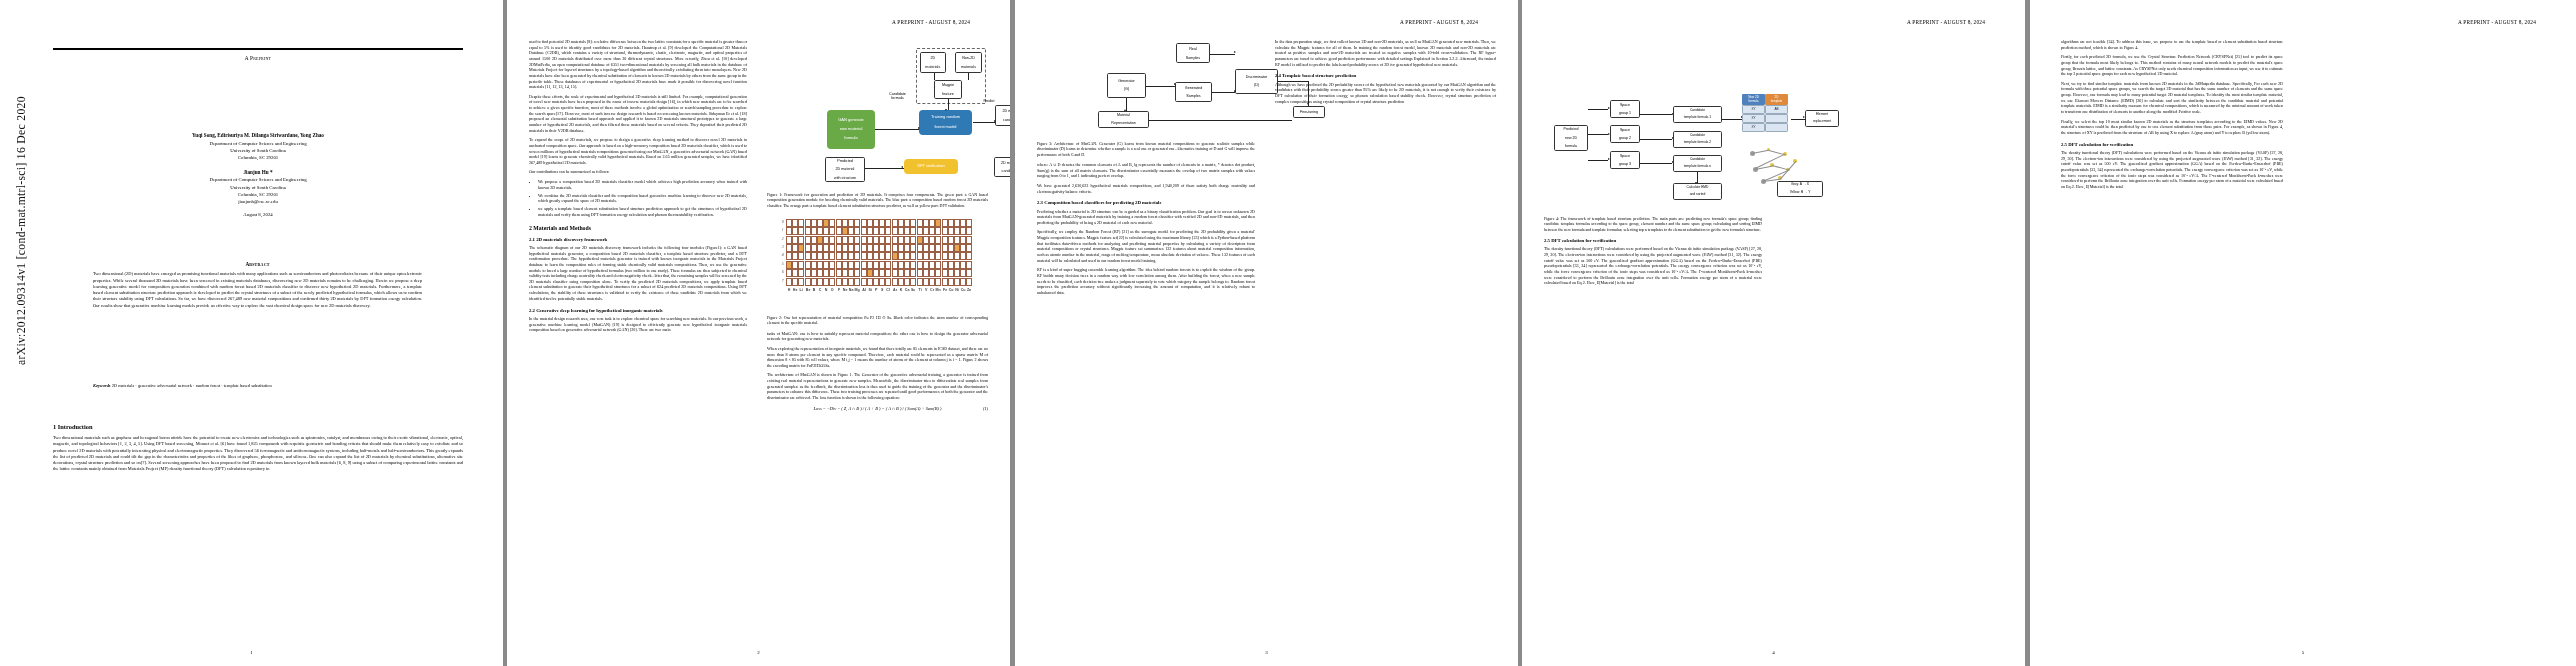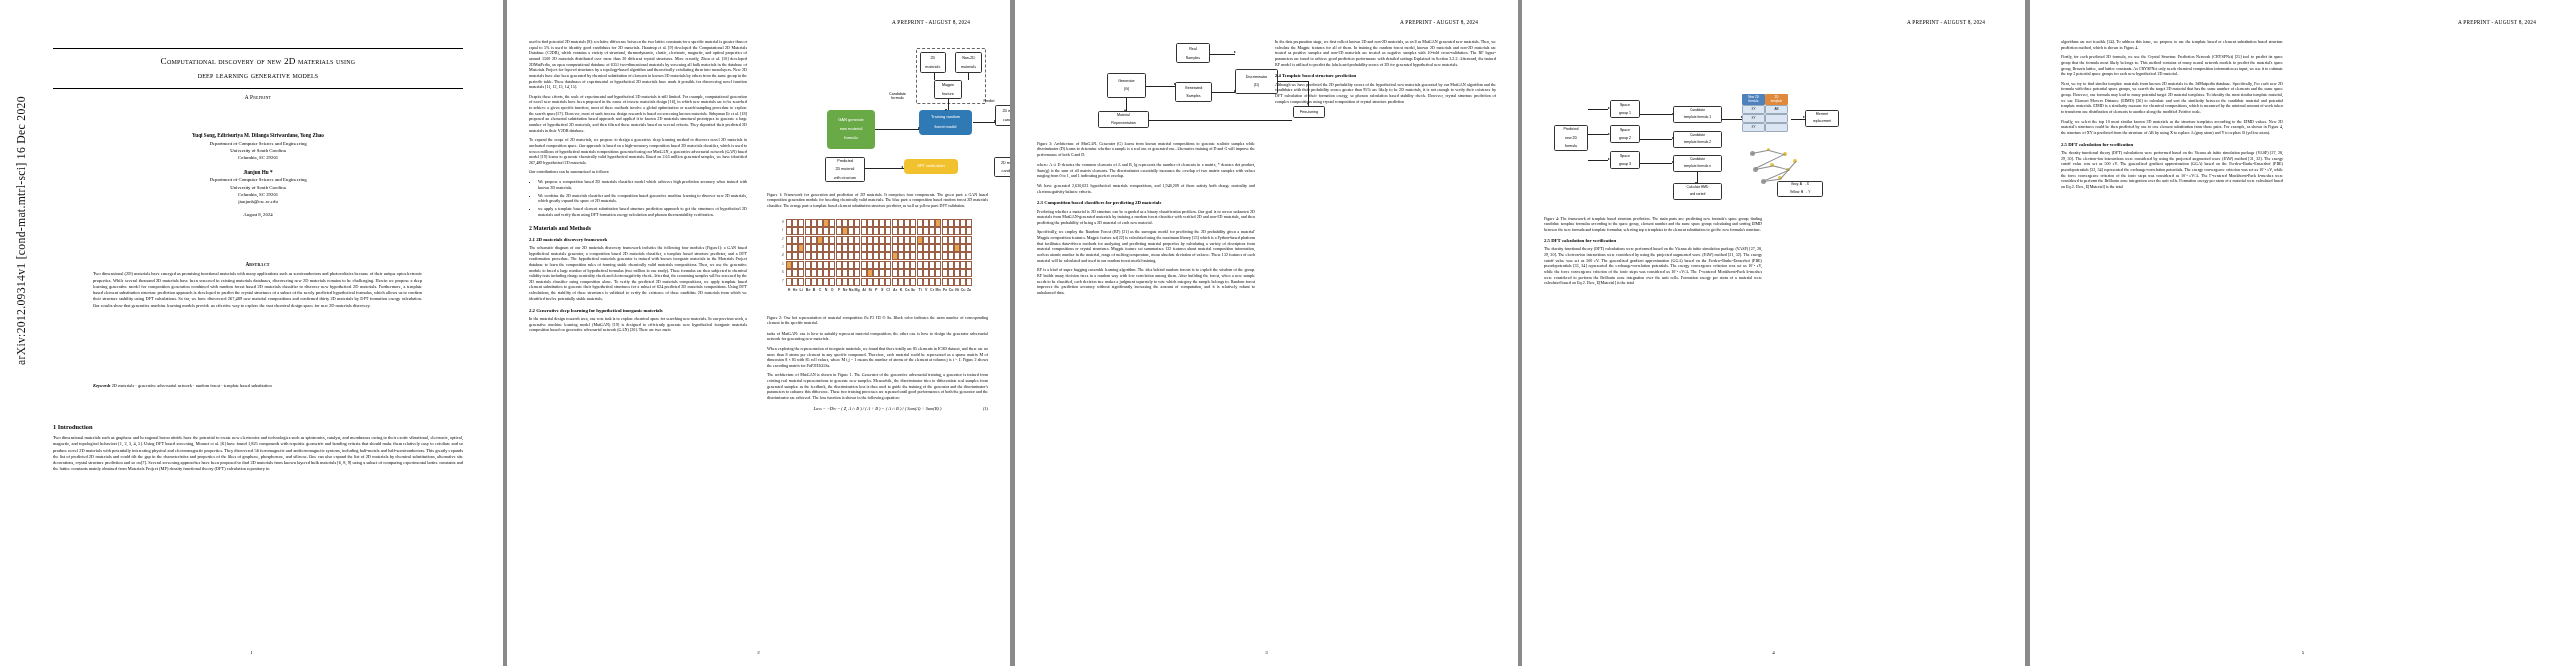--- a/index.html
+++ b/index.html
@@ -78,24 +78,20 @@
 </head>
 <body>
 
 <div class="sheet">
 
   <div class="page" id="p1">
     <div class="arxiv">arXiv:2012.09314v1  [cond-mat.mtrl-sci]  16 Dec 2020</div>
 
     <div class="titlewrap">
       <div class="rule"></div>
-      <div class="title">
-        <span>Computational discovery of new 2D materials using</span><br>
-        <span>deep learning generative models</span>
-      </div>
       <div class="rule"></div>
       <div class="preprintlbl">A Preprint</div>
     </div>
 
     <div class="authors">
       <div class="auname">Yuqi Song, Edirisuriya M. Dilanga Siriwardane, Yong Zhao</div>
       <div class="auaff">Department of Computer Science and Engineering</div>
       <div class="auaff">University of South Carolina</div>
       <div class="auaff">Columbia, SC 29201</div>
       <div class="auname" style="margin-top:7.2px">Jianjun Hu *</div>

